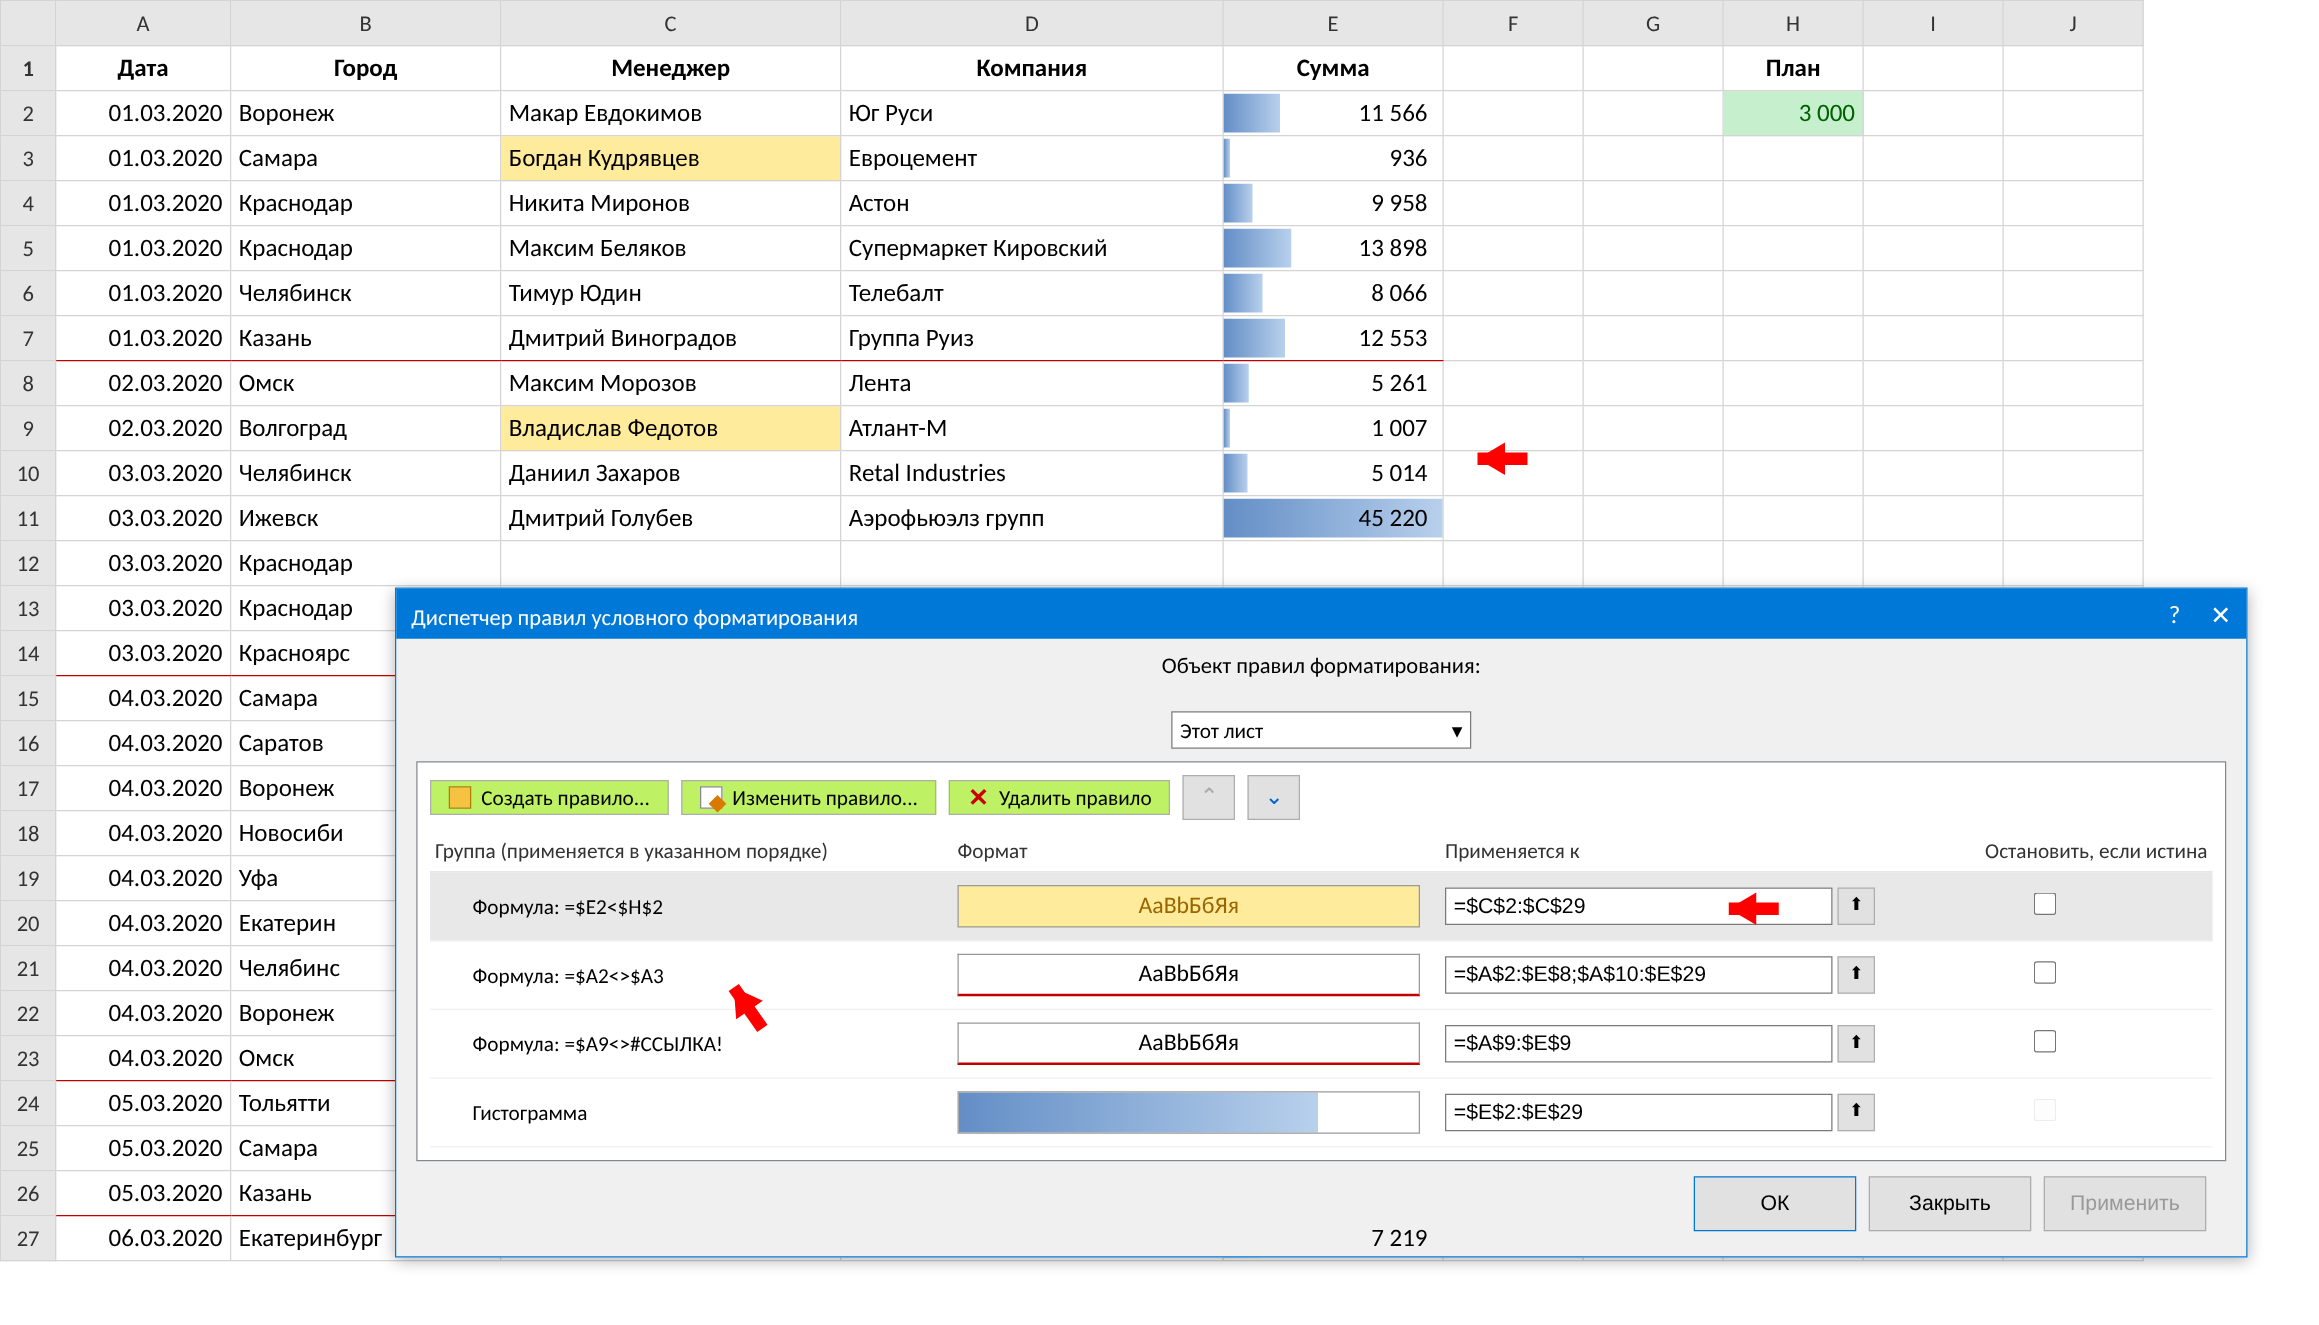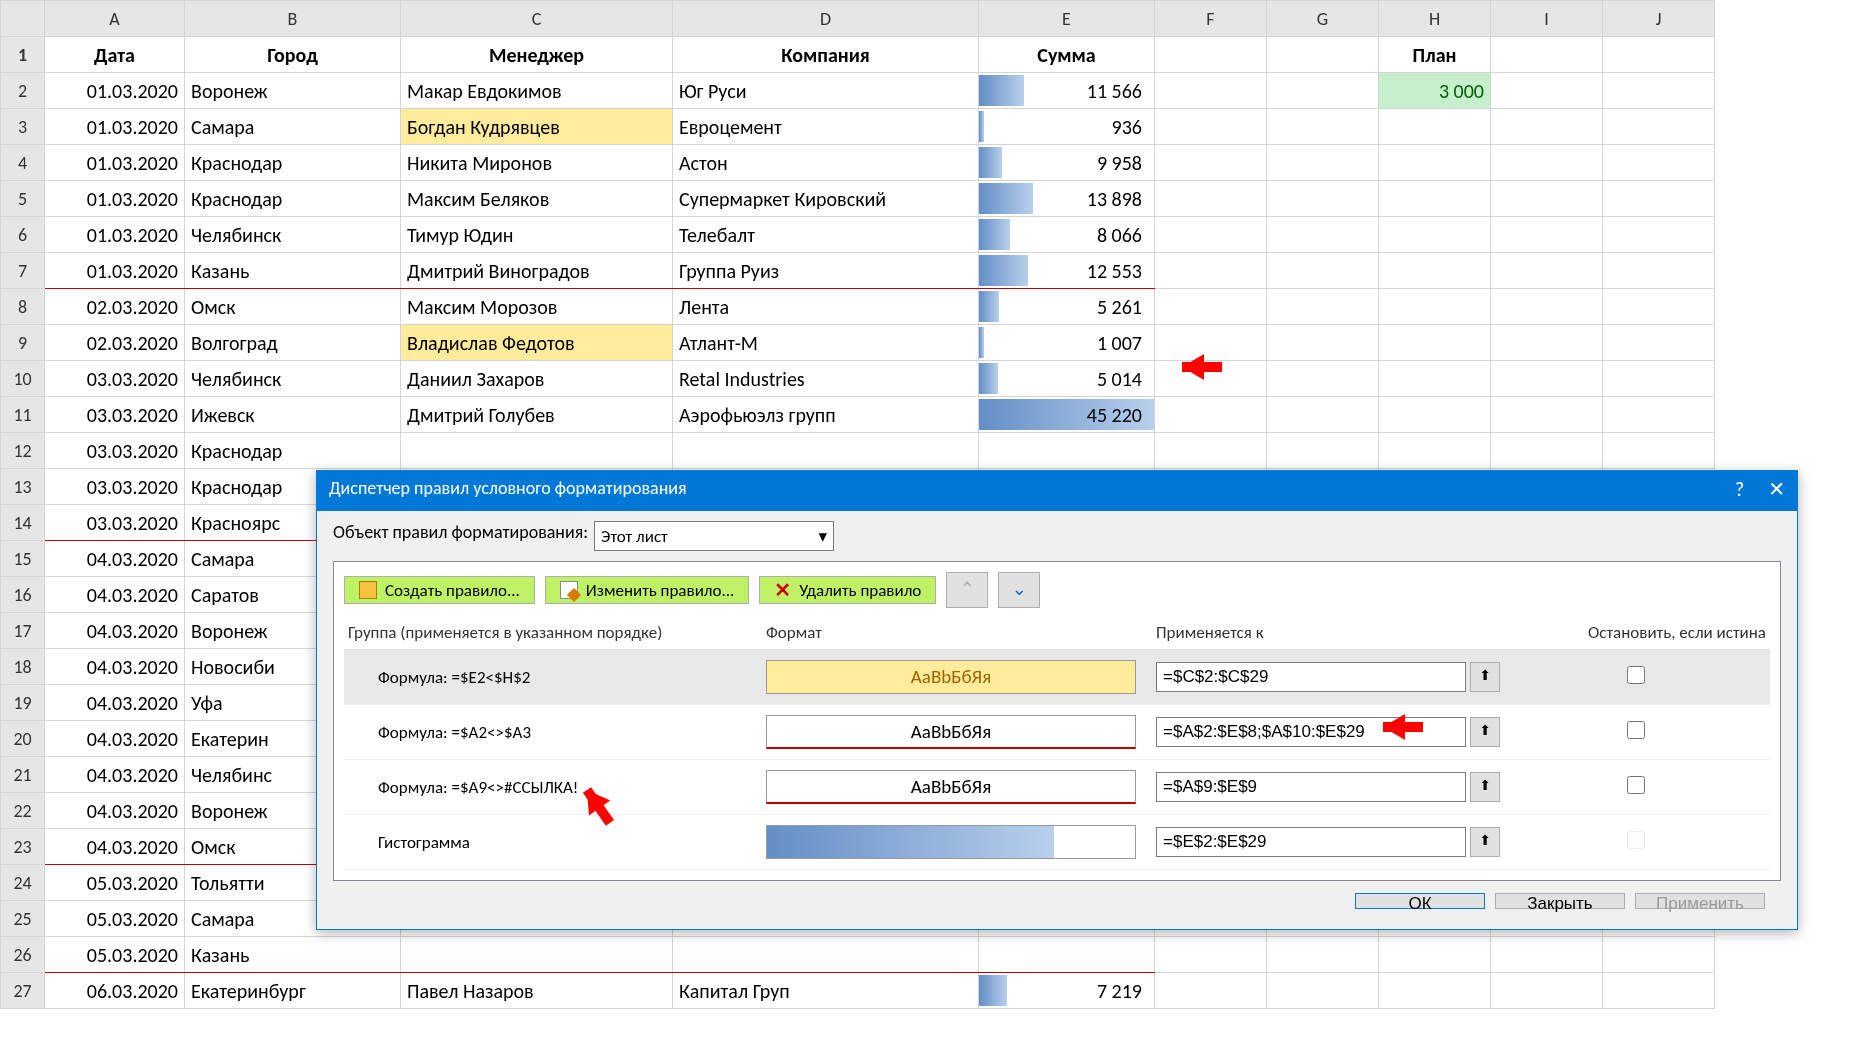--- a/index.html
+++ b/index.html
@@ -32,26 +32,26 @@
 .databar { position: absolute; left: 0; top: 2px; bottom: 2px; background: linear-gradient(to right, #638ec6, #b8d0ec); }
 .sum-val { position: relative; z-index: 1; display: block; text-align: right; padding-right: 6px; }
 
 
 .red-arrow { position: absolute; width: 60px; height: 24px; }
 .red-arrow::before { content: ""; position: absolute; right: 20px; top: 8px; width: 40px; height: 10px; background: #ff0000; }
 .red-arrow::after { content: ""; position: absolute; left: 0; top: 0; border-right: 22px solid #ff0000; border-top: 13px solid transparent; border-bottom: 13px solid transparent; }
 
 
 .dialog { position: absolute; left: 316px; top: 470px; width: 1482px; background: #f0f0f0; border: 1px solid #0078d7; box-shadow: 0 3px 12px rgba(0,0,0,0.3); font-size: 18px; }
-.dialog-titlebar { background: #0078d7; color: #fff; padding: 6px 12px; display: flex; align-items: flex-start; justify-content: space-between; height: 40px; }
+.dialog-titlebar { background: #0078d7; color: #fff; padding: 6px 12px; display: flex; align-items: flex-end; justify-content: space-between; height: 40px; }
 .dialog-title { font-size: 18px; }
 .titlebar-btns { display: flex; gap: 24px; }
 .titlebar-btn { color: #fff; font-size: 20px; cursor: pointer; }
 .dialog-body { padding: 10px 16px 16px 16px; }
-.scope-row { display: flex; gap: 6px; margin-bottom: 10px; }
+.scope-row { display: flex; align-items: center; gap: 26px; margin-bottom: 10px; flex-direction: column; }
 .scope-select { width: 240px; height: 30px; background: #fff; border: 1px solid #7a7a7a; padding: 2px 6px; font-size: 17px; display: flex; justify-content: space-between; align-items: center; }
 .rules-panel { background: #fff; border: 1px solid #828790; padding: 10px; }
 .rule-toolbar { display: flex; gap: 10px; align-items: center; margin-bottom: 8px; }
 .tb-btn { background: #bef264; border: 1px solid #adadad; padding: 4px 14px; height: 28px; display: flex; align-items: center; gap: 8px; cursor: pointer; font-size: 17px; }
 .tb-btn .ico { display: inline-block; width: 18px; height: 18px; }
 .ico-grid { background: linear-gradient(#f5c242,#f5c242); border: 1px solid #b07d0a; }
 .ico-edit { background: #fff; border: 1px solid #888; position: relative; }
 .ico-edit::after { content: ""; position: absolute; right: -2px; bottom: -2px; width: 10px; height: 10px; background: #d97900; transform: rotate(-45deg); }
 .ico-x { color: #c00; font-weight: bold; font-size: 20px; }
 .arrow-btn { width: 42px; height: 36px; border: 1px solid #adadad; background: #e1e1e1; text-align: center; line-height: 32px; cursor: pointer; }
@@ -70,21 +70,21 @@
 .fmt-yellow { background: #ffeb9c; color: #9c6500; }
 .fmt-redline { border-bottom: 2px solid #c00000; }
 .fmt-databar { background: linear-gradient(to right, #638ec6 0%, #b8d0ec 78%, #fff 78%); }
 .rr-applies { width: 350px; display: flex; gap: 4px; }
 .applies-input { width: 310px; height: 30px; border: 1px solid #7a7a7a; padding: 2px 6px; font-size: 17px; background: #fff; }
 .range-btn { width: 30px; height: 30px; border: 1px solid #adadad; background: #e1e1e1; text-align: center; font-size: 14px; cursor: pointer; line-height: 26px; }
 .rr-stop { flex: 1; text-align: center; }
 .rr-stop input { width: 18px; height: 18px; }
 .rr-stop input:disabled { opacity: 0.4; }
 .dialog-footer { display: flex; justify-content: flex-end; gap: 10px; padding: 12px 16px 4px 16px; }
-.dlg-btn { width: 130px; height: 16px; border: 1px solid #adadad; background: #e1e1e1; cursor: pointer; font-size: 17px; }
+.dlg-btn { width: 130px; height: 44px; border: 1px solid #adadad; background: #e1e1e1; cursor: pointer; font-size: 17px; }
 .dlg-btn.primary { border: 1px solid #0078d7; }
 .dlg-btn:disabled { color: #999; }
 </style>
 </head>
 <body>
 
 <table class="sheet">
   <thead>
     <tr>
       <th class="row-hdr"></th>

